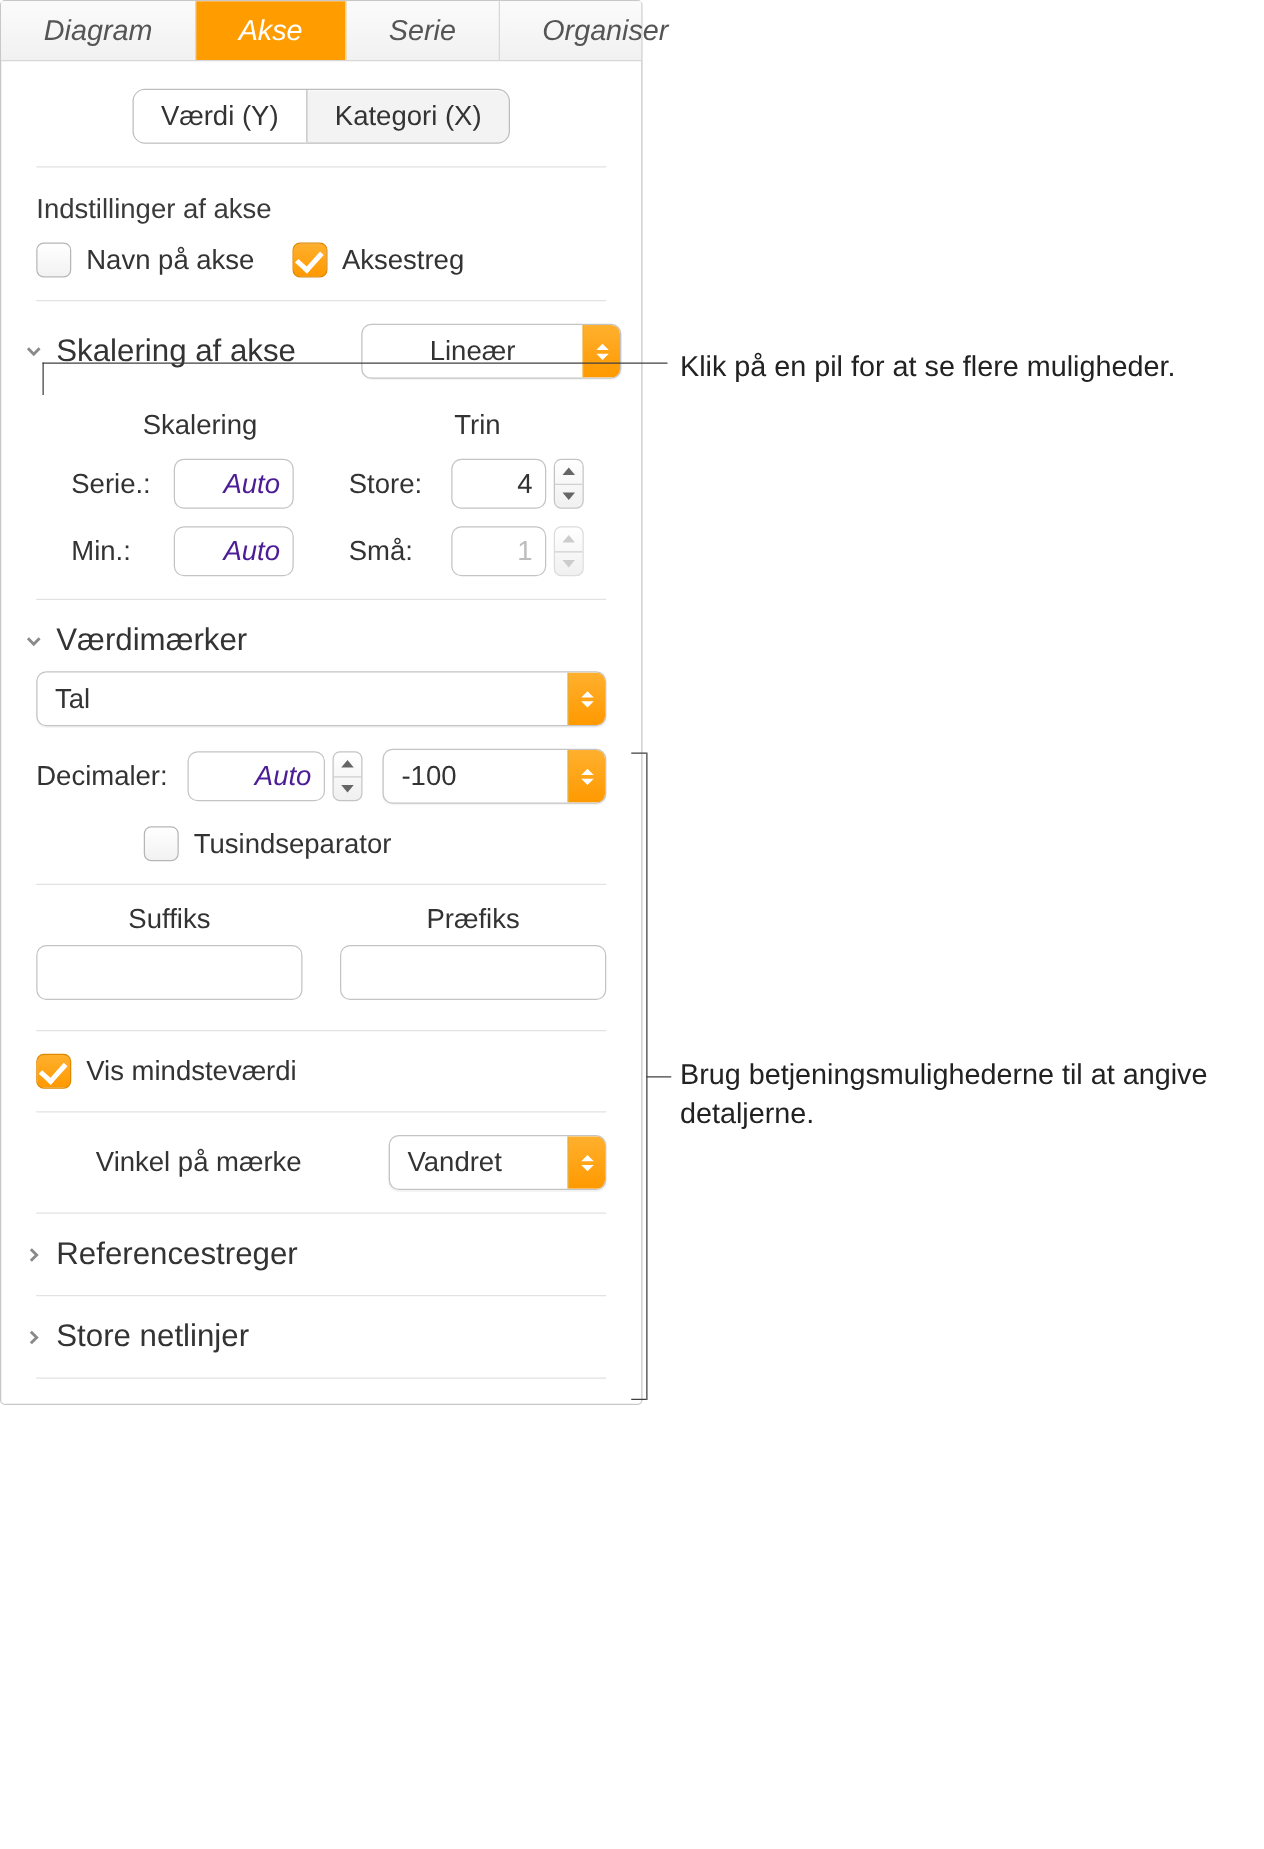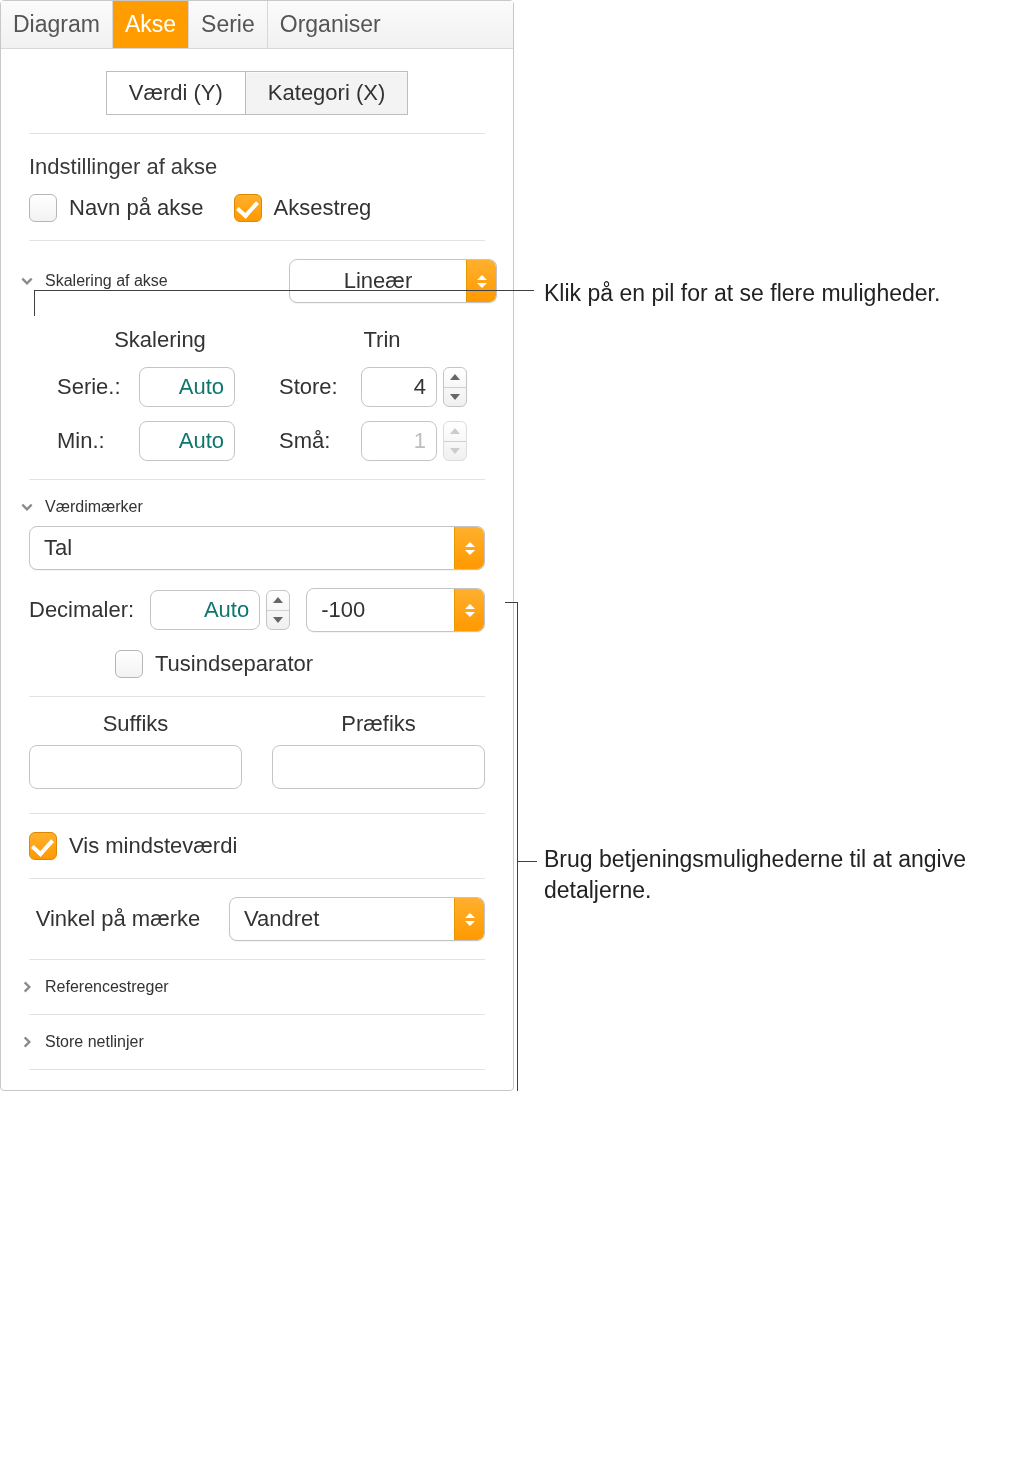--- a/index.html
+++ b/index.html
@@ -26,37 +26,38 @@
     border-bottom: 1px solid #d8d8d8;
     background: linear-gradient(#fbfbfb,#f1f1f1);
   }
   .tabbar .tab {
     flex: none;
     display: flex;
     align-items: center;
     justify-content: flex-end;
     color: #555;
     font-size: 23px;
-    padding: 0 12px;
+    padding: 0 34px;
     border-right: 1px solid #d8d8d8;
     cursor: default;
+    font-style: italic;
   }
   .tabbar .tab:last-child{border-right:none;}
   .tabbar .tab.active {
     background: #ff9d00;
     color: #fff;
     font-weight: 500;
   }
 
   
   .seg-wrap { display:flex; justify-content:center; padding:22px 0 18px; }
   .seg {
     display:flex;
     border:1px solid #bdbdbd;
-    border-radius: 0;
+    border-radius: 10px;
     overflow:hidden;
     background:#f3f3f3;
     box-shadow: inset 0 1px 0 rgba(255,255,255,.6);
     justify-content: flex-end;
   }
   .seg .seg-item{
     padding:8px 22px;
     font-size:22px;
     color:#333;
   }
@@ -93,21 +94,21 @@
   .coll{
     display:flex;align-items:center;gap:10px;
     padding:18px 16px 18px 18px;
     cursor:default;
   }
   .chev{
     width:16px;height:16px;display:flex;align-items:center;justify-content:center;
     color:#8a8a8a;
   }
   .chev svg{width:14px;height:14px;}
-  .coll .title{font-size:16px;color:#333;}
+  .coll .title{font-size:25px;color:#333;}
   .coll .sel-combo{margin-left:auto;text-align:center;}
 
   
   .popup{
     display:flex;align-items:center;
     border:1px solid #c4c4c4;border-radius:8px;
     height:44px;background:#fff;overflow:hidden;
     box-shadow:0 1px 1px rgba(0,0,0,.05);
   }
   .popup .val{flex:1;padding:0 14px;font-size:22px;color:#333;white-space:nowrap;}
@@ -121,21 +122,21 @@
   .popup .knob .up{border-bottom:5px solid #fff;margin-bottom:3px;}
   .popup .knob .dn{border-top:5px solid #fff;}
 
   
   .numwrap{display:flex;align-items:center;gap:6px;}
   .numbox{
     width:96px;height:40px;border:1px solid #c4c4c4;border-radius:8px;
     background:#fff;display:flex;align-items:center;justify-content:flex-end;
     padding:0 10px;font-size:22px;color:#333;
   }
-  .numbox .ph{color:#0f766e;}
+  .numbox .ph{color:#4c1d95;font-style:italic;}
   .stepper{
     width:24px;height:40px;border:1px solid #c4c4c4;border-radius:6px;
     background:linear-gradient(#fff,#f0f0f0);
     display:flex;flex-direction:column;
   }
   .stepper div{flex:1;display:flex;align-items:center;justify-content:center;}
   .stepper .up{border-bottom:1px solid #d0d0d0;}
   .stepper span{width:0;height:0;border-left:5px solid transparent;border-right:5px solid transparent;}
   .stepper .up span{border-bottom:6px solid #666;}
   .stepper .dn span{border-top:6px solid #666;}
@@ -353,21 +354,21 @@
     <label class="chk">
       <span class="box checked"></span>
       <span>Vis mindsteværdi</span>
     </label>
   </div>
 
   <div class="rule"></div>
 
   <div class="inline">
     <span class="lab" style="flex:1">Vinkel på mærke</span>
-    <div class="popup" style="width:256px">
+    <div class="popup" style="width:174px">
       <span class="val">Vandret</span>
       <span class="knob">
           <span class="up"></span>
           <span class="dn"></span>
         </span>
     </div>
   </div>
 
   <div class="rule"></div>
 

